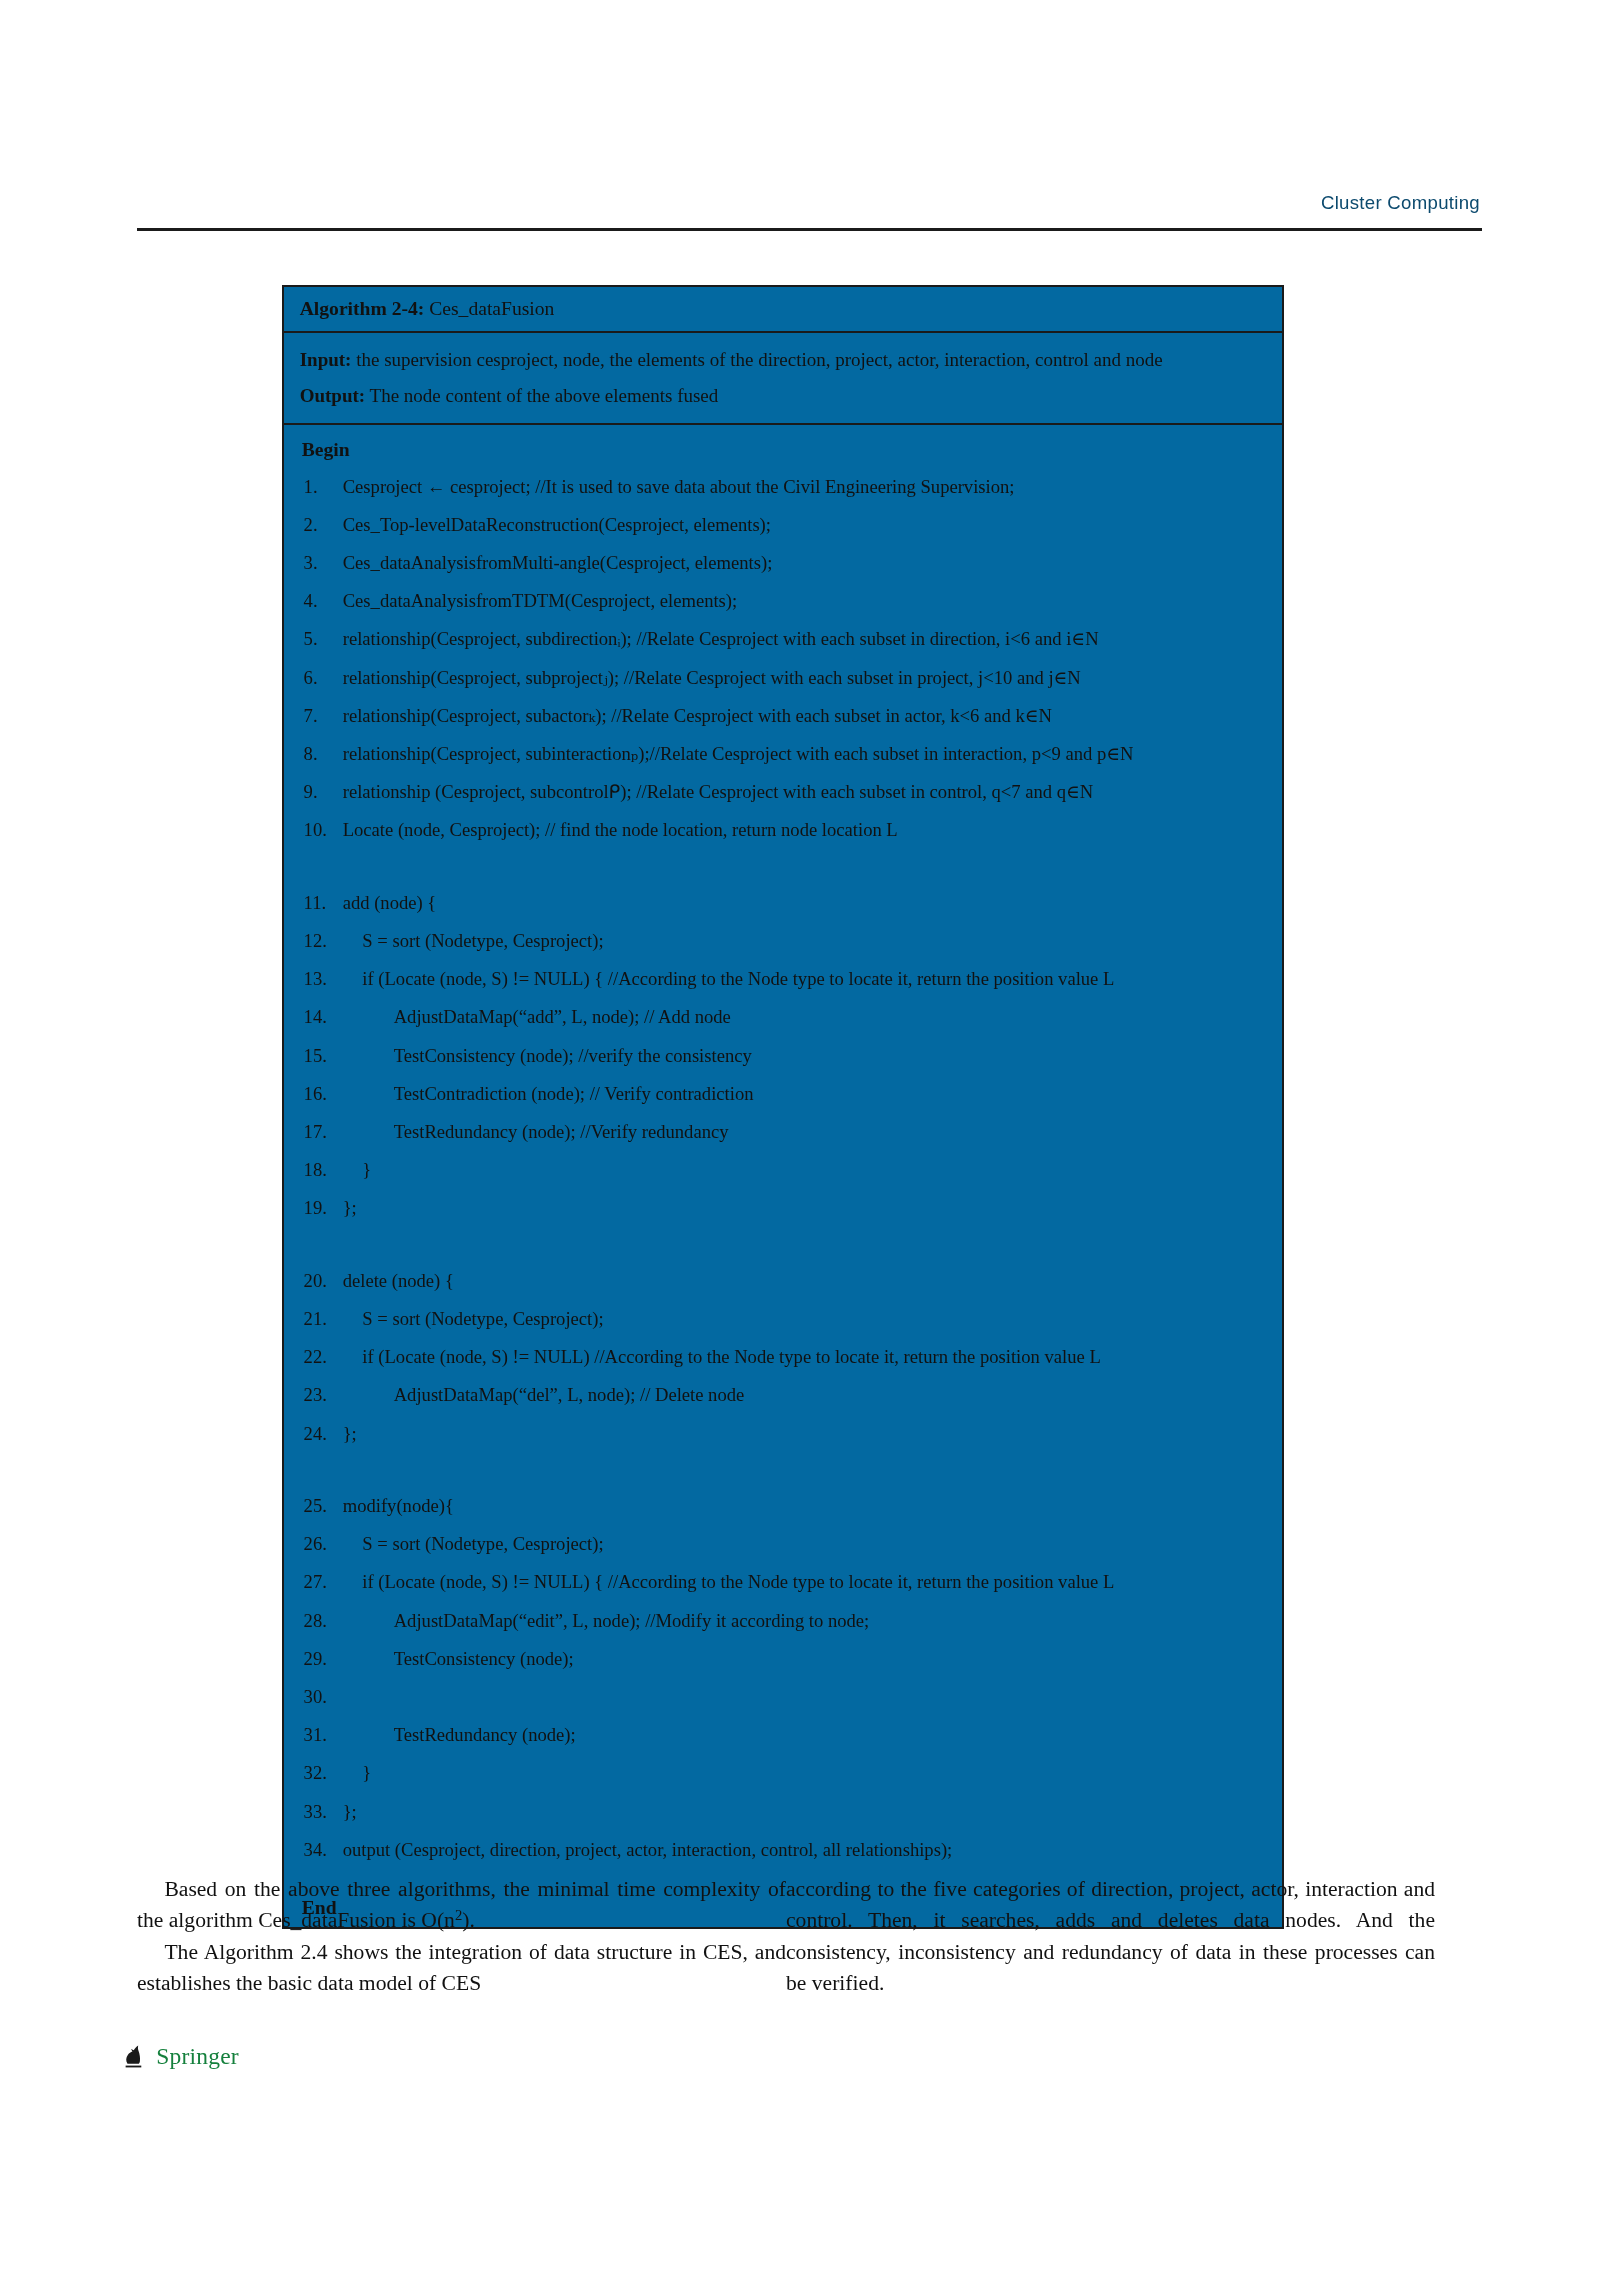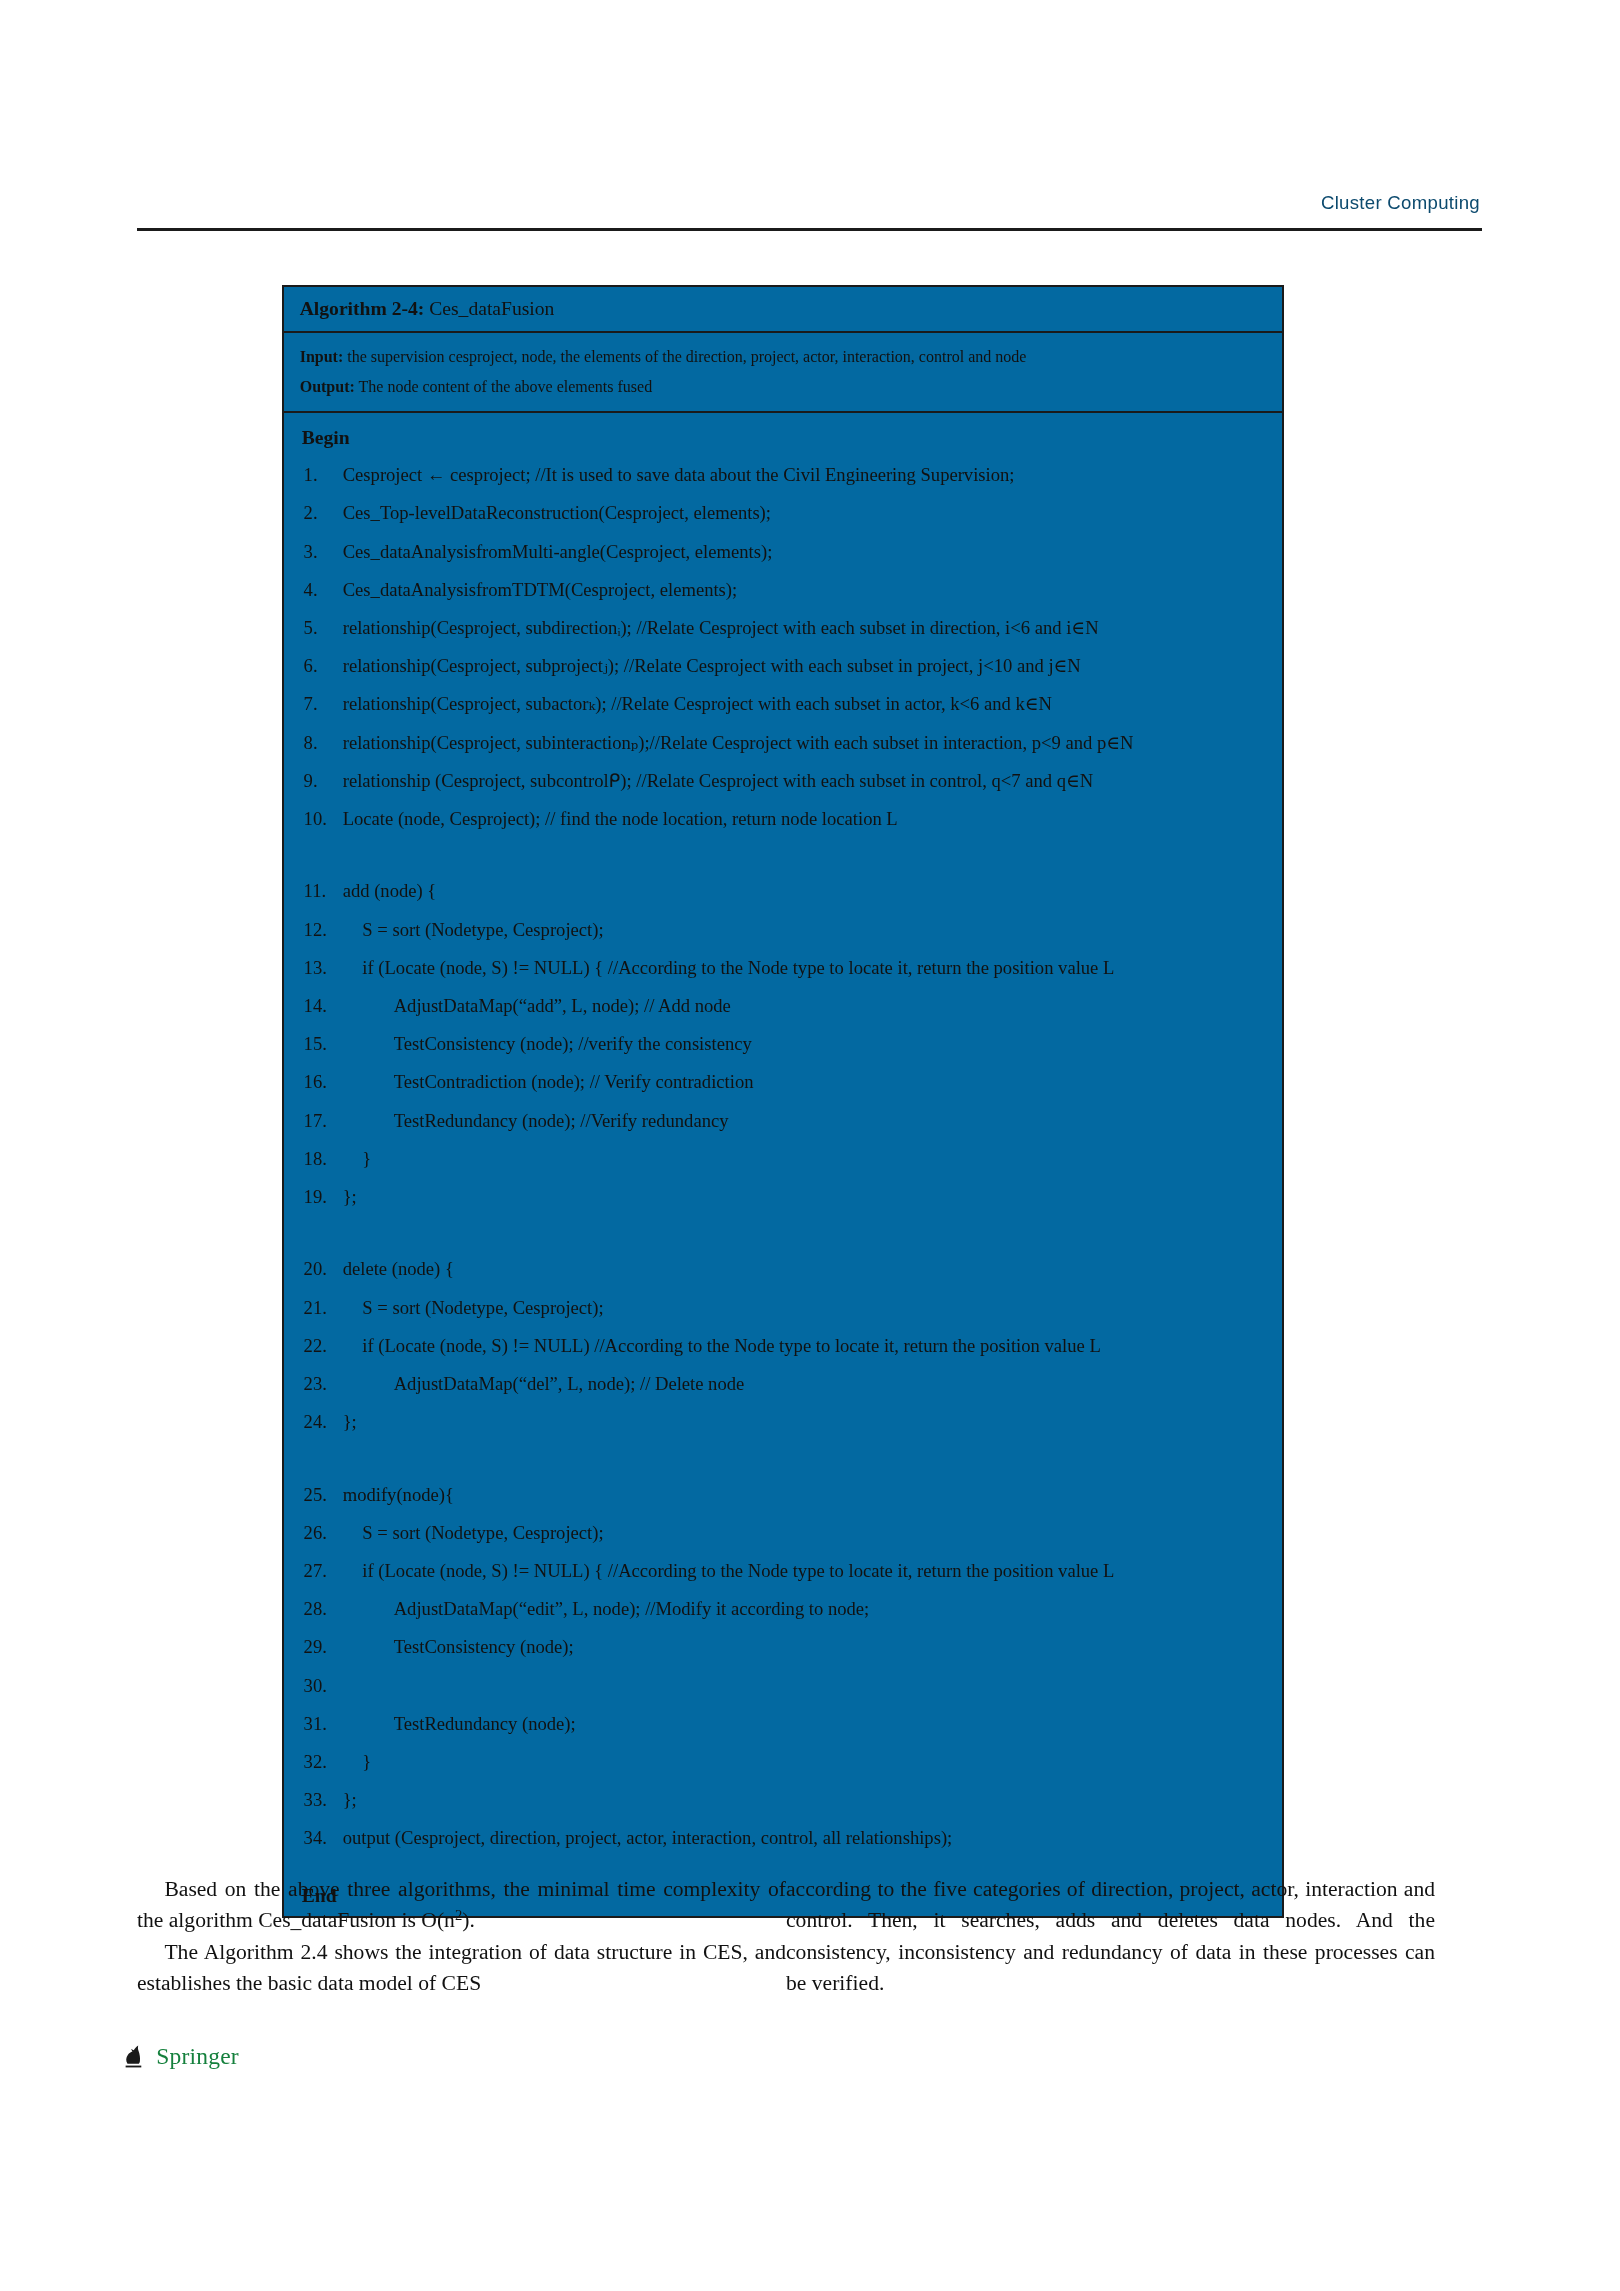--- a/index.html
+++ b/index.html
@@ -59,21 +59,21 @@
     padding: 8.8px 13.7px 8.8px 15.7px;
   }
   .algo-sec.last { border-bottom: none; padding-bottom: 3.9px; }
   .algo-title {
     font-size: 19.6px;
     line-height: 1.35;
   }
   .algo-title b { font-weight: bold; }
 
   .io-line {
-    font-size: 16px;
+    font-size: 19px;
     line-height: 1.9;
     white-space: nowrap;
   }
   .io-line b { font-weight: bold; }
 
   .kw {
     font-size: 19.6px;
     font-weight: bold;
     line-height: 1.6;
     padding-left: 2px;

